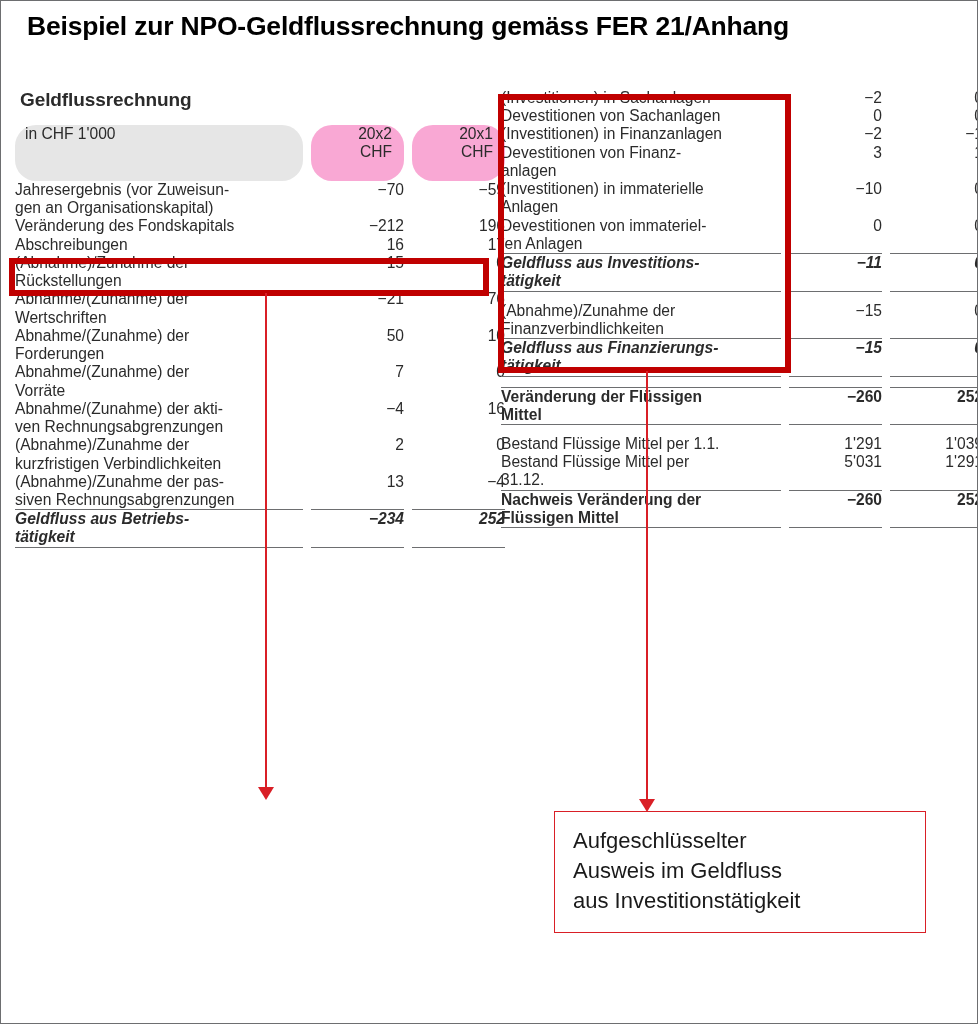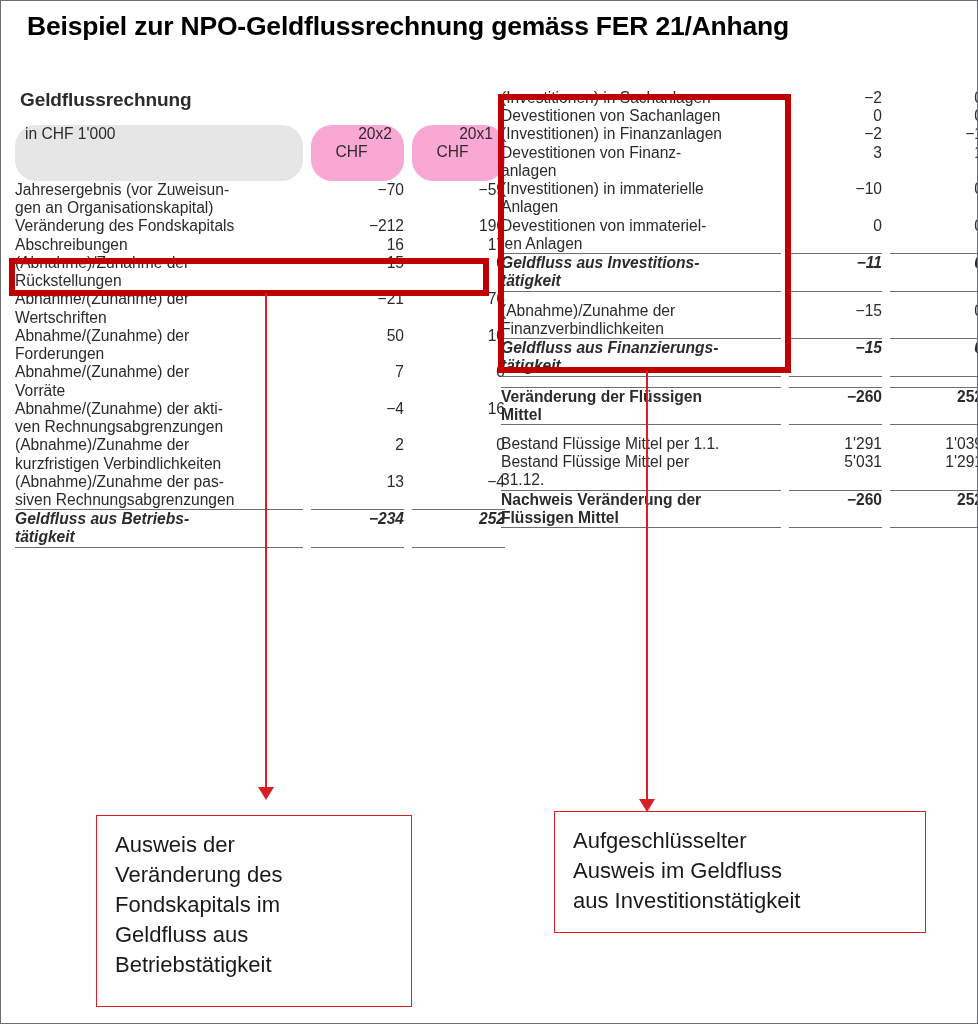--- a/index.html
+++ b/index.html
@@ -81,21 +81,21 @@
     padding: 9px 0 0 0;
     border-radius: 21px;
   }
   .hdr td.lbl { padding-left: 10px; }
   .hdr td.num {
     text-align: right;
     padding-right: 12px;
     background: #f9a8d4;
   }
   .hdr td.gap { background: #ffffff; width: 8px; }
-  .hdr .num-line2 { display:block;text-align:center; }
+  .hdr .num-line2 { display:block; }
 
   
   td.lbl {
     padding: 7px 12px 7px 10px;
   }
   td.num {
     text-align: right;
     padding: 7px 12px 7px 0;
     white-space: nowrap;
   }
@@ -406,26 +406,19 @@
   </div>
 
   <div class="hl-box" id="hl-left"></div>
   <div class="hl-box" id="hl-right"></div>
 
   <div class="arrow" id="arrow-left"></div>
   <div class="arrow-head" id="arrow-left-head"></div>
   <div class="arrow" id="arrow-right"></div>
   <div class="arrow-head" id="arrow-right-head"></div>
 
-  <div class="callout" id="callout-left">
-    <div>Ausweis der
-Veränderung des
-Fondskapitals im
-Geldfluss aus
-Betriebstätigkeit</div>
-  </div>
   <div class="callout" id="callout-right">
     <div>Aufgeschlüsselter
 Ausweis im Geldfluss
 aus Investitionstätigkeit</div>
   </div>
 
 </div>
 
 </body></html>

